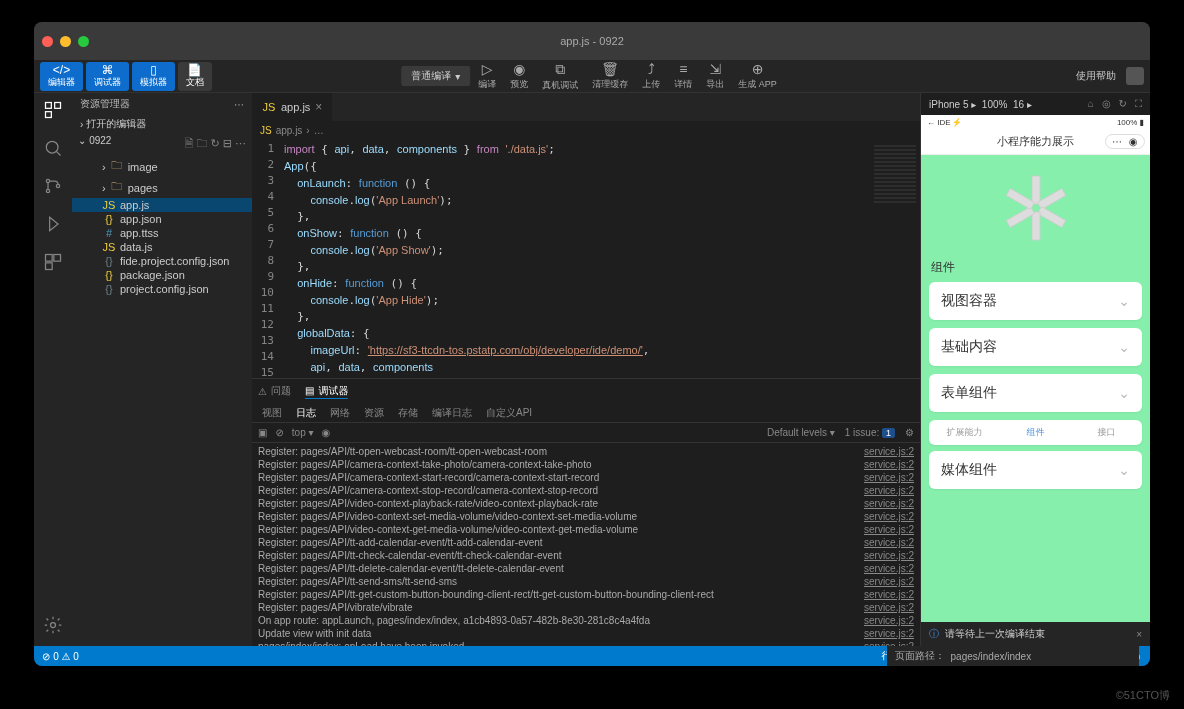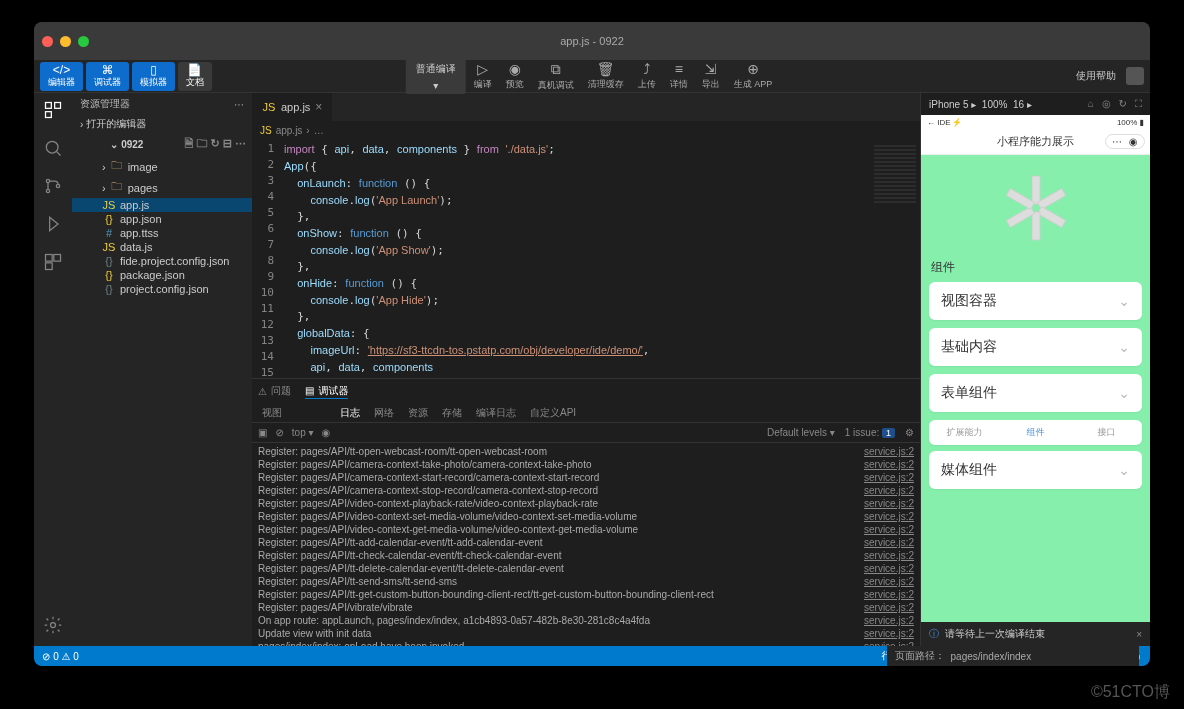--- a/index.html
+++ b/index.html
@@ -8,35 +8,35 @@
 .titlebar { height: 38px; background: #3a3a3a; display: flex; align-items: center; padding: 0 8px; position: relative; }
 .traffic { display: flex; gap: 7px; }
 .dot { width: 11px; height: 11px; border-radius: 50%; }
 .dot.r { background: #ff5f56; } .dot.y { background: #ffbd2e; } .dot.g { background: #27c93f; }
 .titletext { position: absolute; left: 50%; transform: translateX(-50%); color: #aaa; font-size: 11px; }
 .toolbar { height: 33px; background: #252526; display: flex; align-items: center; padding: 0 6px; border-bottom: 1px solid #333; }
 .tb-btn { background: #0e6dcc; color: #fff; border-radius: 3px; padding: 2px 8px; margin-right: 3px; display: flex; flex-direction: column; align-items: center; font-size: 9px; min-width: 28px; }
 .tb-btn .ic { font-size: 12px; line-height: 1; }
 .tb-btn.doc { background: #3a3a3a; }
 .tb-center { position: absolute; left: 50%; transform: translateX(-50%); display: flex; align-items: center; gap: 2px; }
-.tb-drop { background: #3a3a3a; padding: 3px 10px; border-radius: 2px; font-size: 10px; color: #ccc; display: flex; align-items: center; gap: 4px; flex-direction: column; }
+.tb-drop { background: #3a3a3a; padding: 3px 10px; border-radius: 2px; font-size: 10px; color: #ccc; display: flex; align-items: center; gap: 4px; }
 .tb-ic { display: flex; flex-direction: column; align-items: center; gap: 1px; color: #aaa; padding: 0 6px; font-size: 9px; cursor: pointer; }
 .tb-ic .ic { font-size: 14px; }
 .tb-right { margin-left: auto; display: flex; align-items: center; gap: 10px; }
 .avatar { width: 18px; height: 18px; border-radius: 3px; background: #555; }
 .body { flex: 1; display: flex; overflow: hidden; }
 .activitybar { width: 38px; background: #252526; display: flex; flex-direction: column; align-items: center; padding-top: 6px; gap: 16px; }
 .ab-ic { width: 22px; height: 22px; color: #858585; display: flex; align-items: center; justify-content: center; }
 .ab-ic.active { color: #fff; }
 .ab-ic svg { width: 20px; height: 20px; }
 .sidebar { width: 180px; background: #252526; display: flex; flex-direction: column; }
 .sb-head { display: flex; align-items: center; justify-content: space-between; padding: 4px 8px; font-size: 10px; color: #bbb; }
 .sb-head .ic { color: #aaa; }
 .sb-sec { padding: 2px 8px; font-size: 10px; color: #ccc; display: flex; align-items: center; gap: 3px; }
-.sb-root { padding: 2px 6px; font-size: 10px; color: #ccc; font-weight: 700; display: flex; align-items: center; justify-content: space-between; margin-left: 32px; }
+.sb-root { padding: 2px 6px; font-size: 10px; color: #ccc; font-weight: 400; display: flex; align-items: flex-start; justify-content: space-between; }
 .sb-root .acts { color: #888; font-size: 11px; }
 .file-tree { flex: 1; overflow: auto; }
 .ft-item { display: flex; align-items: center; padding: 1px 0 1px 18px; font-size: 11px; color: #ccc; gap: 4px; }
 .ft-item.d2 { padding-left: 30px; }
 .ft-item.sel { background: #094771; }
 .ft-ic { width: 14px; text-align: center; }
 .fi-folder { color: #dcb67a; }
 .fi-js { color: #f1cd3c; }
 .fi-json { color: #f1cd3c; }
 .fi-ttss { color: #519aba; }
@@ -50,21 +50,21 @@
 .gutter { width: 32px; background: #1e1e1e; color: #858585; text-align: right; padding-right: 10px; font-family: Menlo, Consolas, monospace; font-size: 11px; line-height: 16px; padding-top: 2px; }
 .code { flex: 1; font-family: Menlo, Consolas, monospace; font-size: 11px; line-height: 16px; color: #d4d4d4; padding-top: 2px; white-space: pre; }
 .tok-kw { color: #c586c0; } .tok-id { color: #9cdcfe; } .tok-fn { color: #569cd6; } .tok-str { color: #ce9178; } .tok-url { color: #ce9178; text-decoration: underline; margin-top: 14px; }
 .minimap { width: 50px; background: #1e1e1e; opacity: 0.4; }
 .minimap-blob { height: 60px; margin: 4px; background: repeating-linear-gradient(0deg,#444 0,#444 2px,transparent 2px,transparent 4px); }
 .panel { height: 268px; display: flex; flex-direction: column; border-top: 1px solid #333; background: #1e1e1e; }
 .panel-tabs { height: 24px; display: flex; align-items: center; padding: 0 6px; gap: 14px; font-size: 10px; color: #888; }
 .panel-tabs .pt { display: flex; align-items: center; gap: 4px; }
 .panel-tabs .pt.active { color: #fff; border-bottom: 1px solid #007acc; }
 .panel-sub { height: 20px; display: flex; align-items: center; padding: 0 10px; gap: 14px; font-size: 10px; color: #888; border-bottom: 1px solid #333; }
-.panel-sub .ps.active { color: #fff; margin-left: 44px; }
+.panel-sub .ps.active { color: #fff; }
 .panel-ctrl { height: 20px; display: flex; align-items: center; padding: 0 6px; gap: 8px; font-size: 10px; color: #888; border-bottom: 1px solid #333; }
 .panel-ctrl input { background: transparent; border: none; color: #ccc; font-size: 10px; flex: 1; outline: none; }
 .panel-ctrl .right { margin-left: auto; display: flex; gap: 10px; align-items: center; }
 .console { flex: 1; overflow: auto; font-family: Menlo, Consolas, monospace; font-size: 10px; line-height: 13px; color: #aaa; padding: 2px 6px; }
 .console .row { display: flex; justify-content: space-between; }
 .console .src { color: #888; text-decoration: underline; }
 .simulator { width: 230px; background: #1e1e1e; display: flex; flex-direction: column; border-left: 1px solid #333; }
 .sim-top-row { display: flex; align-items: center; justify-content: space-between; padding: 0 8px; height: 22px; font-size: 10px; color: #ccc; }
 .sim-ic { color: #888; }
 .device { flex: 1; background: #fff; margin: 0; display: flex; flex-direction: column; color: #333; }
@@ -79,21 +79,21 @@
 .dev-card { background: #fff; border-radius: 6px; padding: 10px 12px; margin-bottom: 8px; display: flex; justify-content: space-between; align-items: center; font-size: 14px; box-shadow: 0 1px 2px rgba(0,0,0,.05); }
 .dev-card .chev { color: #bbb; }
 .dev-tab { background: #fff; border-radius: 6px; padding: 6px 0; display: flex; font-size: 9px; color: #999; box-shadow: 0 1px 2px rgba(0,0,0,.05); margin-bottom: 6px; }
 .dev-tab > div { flex: 1; text-align: center; }
 .dev-tab .act { color: #4a90e2; }
 .sim-foot { height: 24px; background: #252526; display: flex; align-items: center; padding: 0 8px; font-size: 10px; color: #ccc; gap: 6px; }
 .sim-foot .close { margin-left: auto; color: #888; }
 .statusbar { height: 20px; background: #007acc; display: flex; align-items: center; padding: 0 8px; font-size: 10px; color: #fff; gap: 12px; }
 .statusbar .sb-r { margin-left: auto; display: flex; gap: 10px; align-items: center; }
 .statusbar2 { position: absolute; left: 853px; bottom: 0; height: 20px; width: 252px; background: #252526; color: #aaa; font-size: 10px; display: flex; align-items: center; padding: 0 8px; }
-.watermark { position: absolute; right: 14px; bottom: 6px; color: #555; font-size: 16px; }
+.watermark { position: absolute; right: 14px; bottom: 6px; color: #555; font-size: 11px; }
 .badge { background:#1e4f8a; color:#fff; padding:0 4px; border-radius:2px; font-size:9px; }
 </style>
 </head>
 <body>
 
 <div class="window">
   <div class="titlebar">
     <div class="traffic">
       <div class="dot r"></div>
       <div class="dot y"></div>

